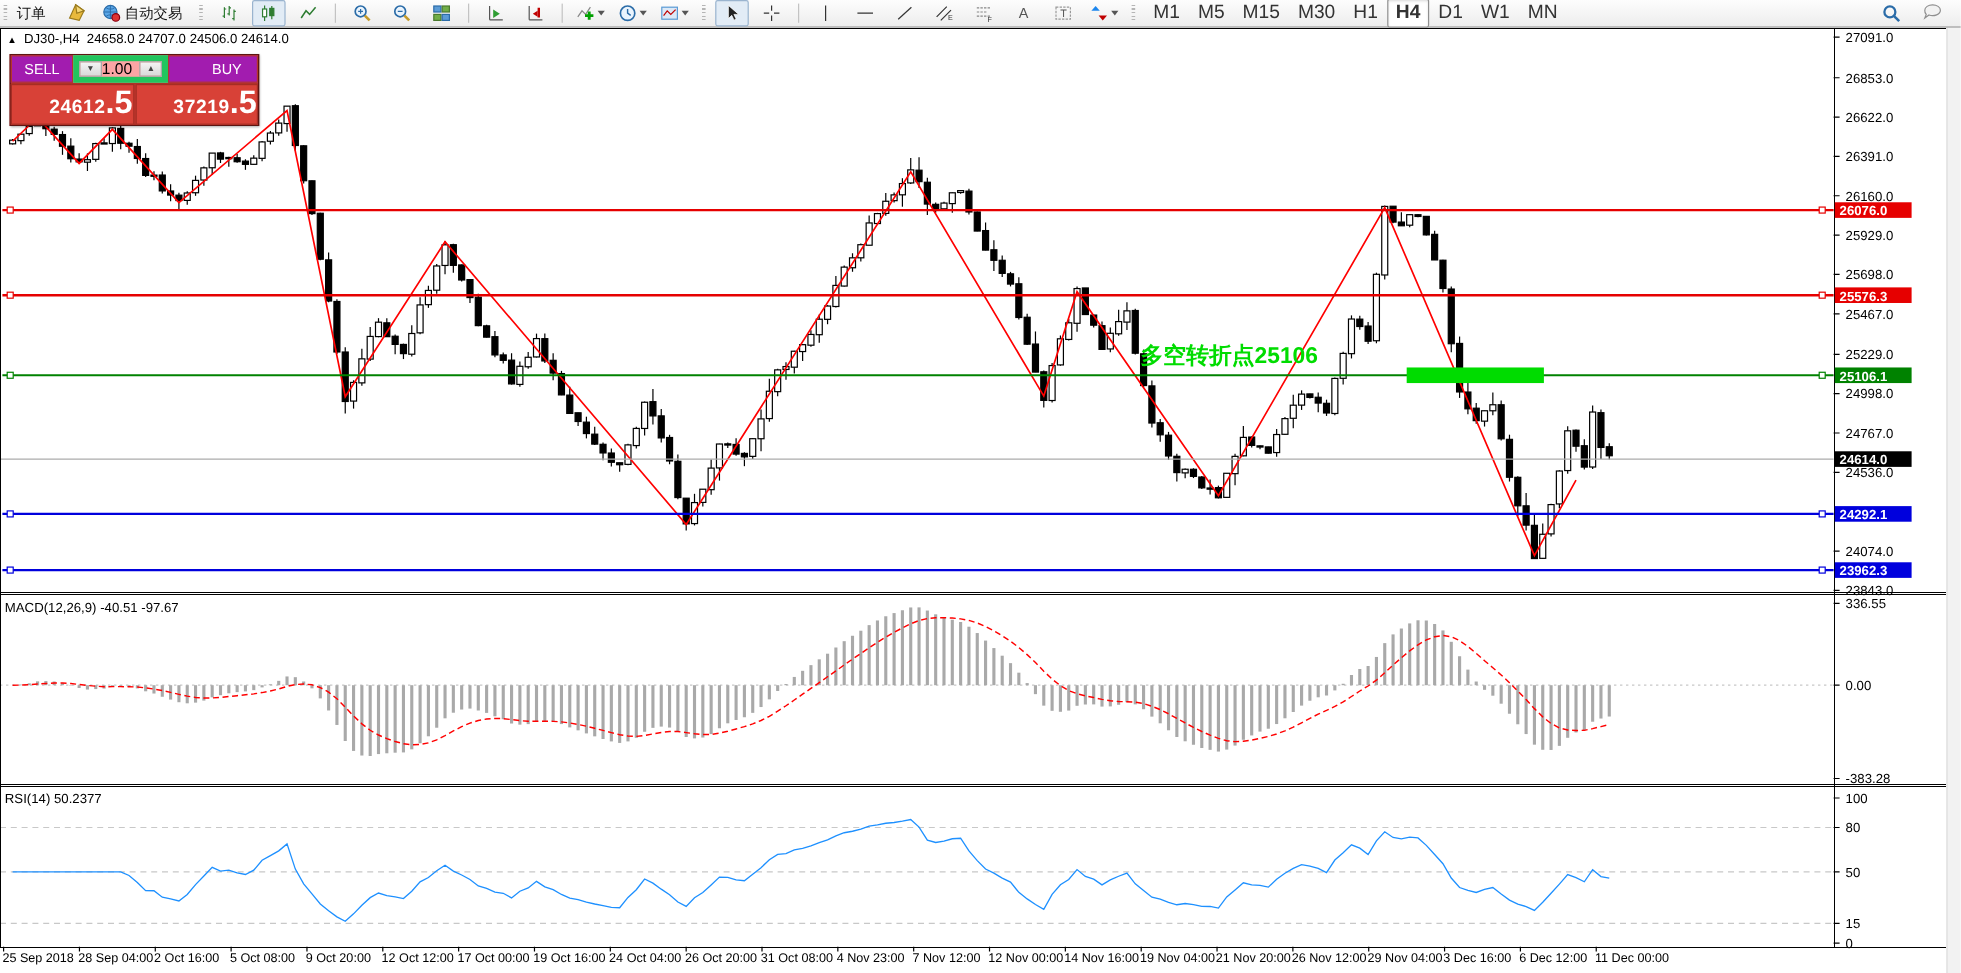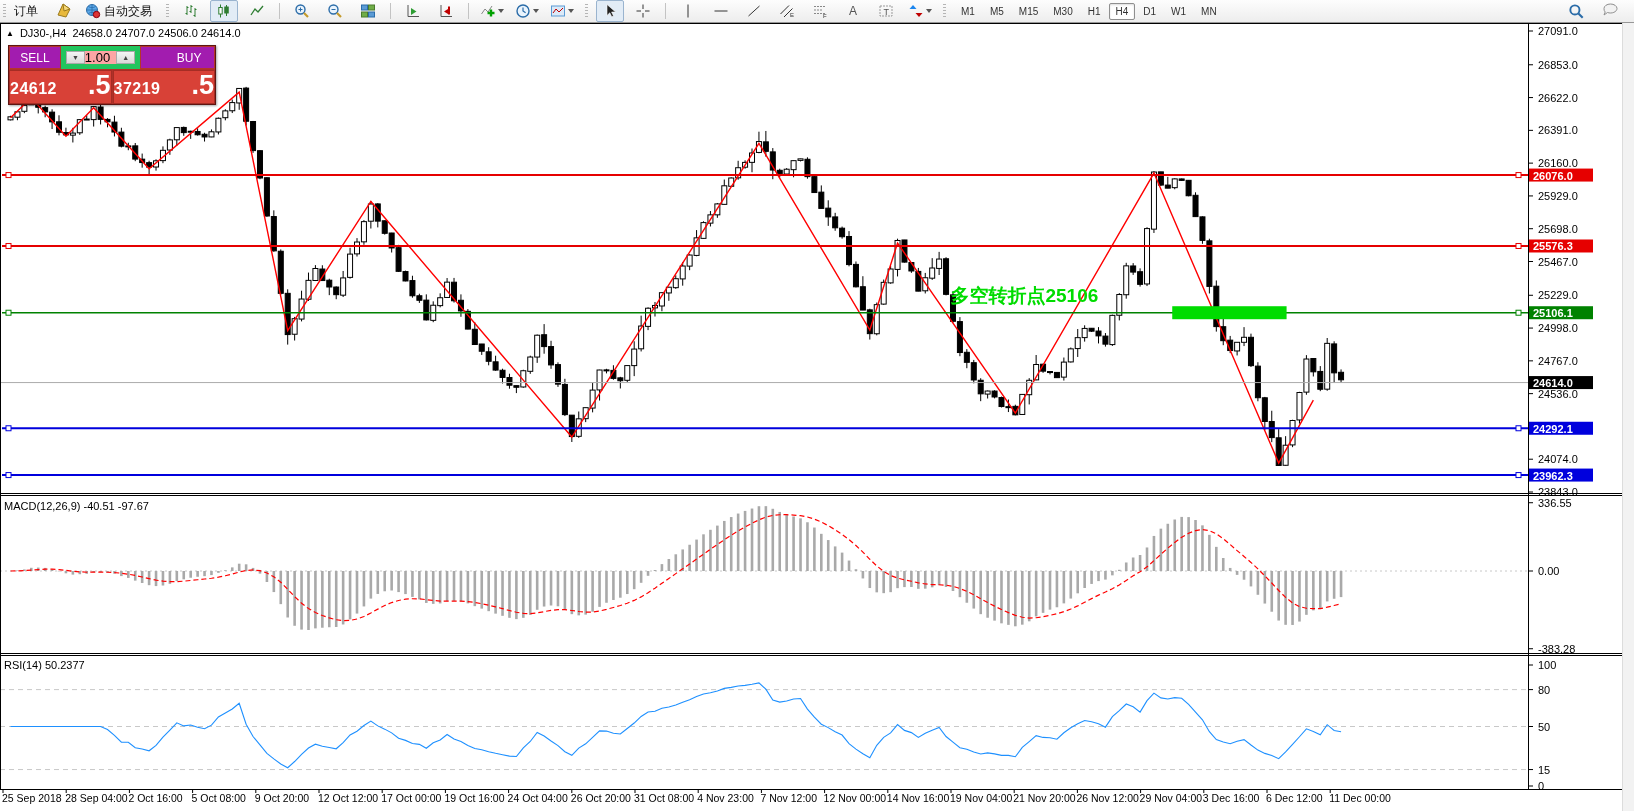--- a/index.html
+++ b/index.html
@@ -13,22 +13,22 @@
   .tb-btn{height:20px;min-width:22px;display:flex;align-items:center;justify-content:center;
     border:1px solid transparent;border-radius:2px;padding:0 2px;cursor:default;}
   .tb-btn.pressed{background:#e2ecf6;border:1px solid #9ab4cf;}
   .tb-label{font-size:12px;color:#111;padding:0 3px;display:flex;align-items:center;gap:3px;}
   .tb-sep{width:1px;height:16px;background:#c3c3c3;margin:0 3px;}
   .grip{width:3px;height:15px;margin:0 3px;
     background:repeating-linear-gradient(#b5b5b5 0 1px,transparent 1px 3px);}
   .dd{width:0;height:0;border-left:3px solid transparent;border-right:3px solid transparent;
     border-top:4px solid #555;margin-left:2px;}
   #tf-row{display:flex;align-items:center;gap:1px;}
-  .tf-btn{font-size:10px;color:#333;padding:2px 6px;border:1px solid transparent;border-radius:2px;text-align:right;}
-  .tf-btn.active{background:#fff;border:1px solid #8f8f8f;box-shadow:inset 0 1px 2px #00000022;}
+  .tf-btn{font-size:16px;color:#333;padding:2px 6px;border:1px solid transparent;border-radius:2px;text-align:right;}
+  .tf-btn.active{background:#fff;border:1px solid #8f8f8f;box-shadow:inset 0 1px 2px #00000022;font-weight:bold;}
   #tb-right{margin-left:auto;display:flex;align-items:center;gap:6px;padding-right:10px;}
 
   
   #chart-header{position:absolute;left:6px;top:27px;font-size:11px;color:#000;z-index:4;
     display:flex;align-items:center;gap:6px;}
   #hdr-tri{font-size:8px;}
 
   
   #trade-panel{position:absolute;left:8px;top:45px;width:206px;z-index:4;
     border:1px solid #5d1512;background:#b03028;box-shadow:1px 1px 2px #00000055;}
@@ -36,21 +36,21 @@
   .tp-btn{background:#a21caf;color:#fff;font-size:12px;display:flex;align-items:center;
     justify-content:center;border:1px solid #b5352b;}
   #tp-sell{width:52px;}#tp-buy{width:52px;padding-left:23px;}
   #tp-spin{flex:1;display:flex;background:#fca5a5;border:5px solid #22c55e;}
   .spin-btn{width:17px;background:linear-gradient(#f4f4f4,#d9d9d9);border:1px solid #aaa;
     display:flex;align-items:center;justify-content:center;font-size:7px;color:#444;}
   #tp-vol{flex:1;font-size:13px;color:#000;display:flex;align-items:center;justify-content:flex-end;
     padding-right:6px;}
   #tp-row2{display:flex;height:34px;margin-top:1px;gap:1px;}
   .tp-price{flex:1;background:#d84137;color:#fff;display:flex;align-items:baseline;
-    justify-content:space-between;border:1px solid #a52d24;padding-top:3px;}
+    justify-content:flex-end;border:1px solid #a52d24;padding-top:3px;}
   .price-main{font-size:16px;font-weight:bold;letter-spacing:.5px;}
   .price-pips{font-size:27px;font-weight:bold;line-height:22px;}
 
   svg text{font-family:"Liberation Sans",sans-serif;}
 </style>
 </head>
 <body>
 <div id="app">
 
 <div id="toolbar">

